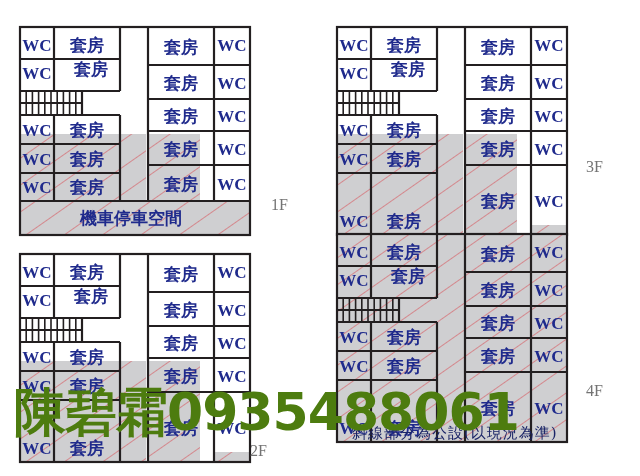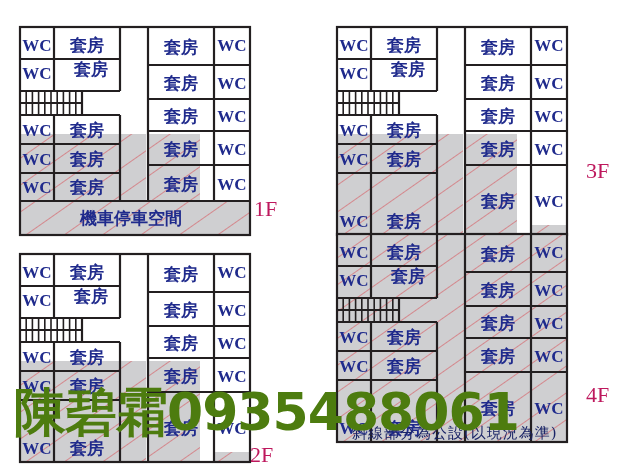--- a/index.html
+++ b/index.html
@@ -5,21 +5,21 @@
   html, body { margin: 0; padding: 0; }
   body {
     width: 640px; height: 476px; background: #ffffff; position: relative; overflow: hidden;
     font-family: "DejaVu Serif", "Liberation Serif", serif;
   }
   .plan { position: absolute; font-weight: bold; }
   .plan svg { display: block; }
   .cell-text { font-family: "Liberation Serif", "DejaVu Serif", serif; fill: #1f2a8c; }
   .floor-label {
     position: absolute; font-family: "Liberation Serif", "DejaVu Serif", serif;
-    font-size: 22px; color: #be185d;
+    font-size: 16px; color: #737373;
   }
   .legend-note {
     position: absolute; left: 352px; top: 424px;
     font-family: "DejaVu Serif", "Liberation Serif", serif;
     font-size: 15px; color: #1a2466; letter-spacing: 1px;
   }
   .watermark {
     position: absolute; left: 14px; top: 386px;
     font-family: "DejaVu Sans", "Liberation Sans", sans-serif; font-weight: bold;
     font-size: 52px; color: #4d7c0f; letter-spacing: -1px; white-space: nowrap;
@@ -86,21 +86,21 @@
       <text x="214" y="64" font-size="17" text-anchor="middle" class="cell-text">WC</text>
       <text x="163" y="97" font-size="17" text-anchor="middle" class="cell-text">套房</text>
       <text x="214" y="97" font-size="17" text-anchor="middle" class="cell-text">WC</text>
       <text x="163" y="130" font-size="17" text-anchor="middle" class="cell-text">套房</text>
       <text x="214" y="130" font-size="17" text-anchor="middle" class="cell-text">WC</text>
       <text x="163" y="165" font-size="17" text-anchor="middle" class="cell-text">套房</text>
       <text x="214" y="165" font-size="17" text-anchor="middle" class="cell-text">WC</text>
       <text x="113" y="199" font-size="17" text-anchor="middle" class="cell-text">機車停車空間</text>
     </svg>
 </div>
-<div class="floor-label" style="left:254px; top:196px;">1F</div>
+<div class="floor-label" style="left:271px; top:196px;">1F</div>
 
 <div class="plan" style="left:335px; top:25px;">
   <svg id="plan3" width="234" height="212" viewBox="0 0 234 212">
       <defs>
         <pattern id="plan3-h" width="22" height="22" patternUnits="userSpaceOnUse" patternTransform="rotate(-35)">
           <rect x="0" y="0" width="22" height="22" fill="#cfcfd1"></rect>
           <line x1="0" y1="0" x2="22" y2="0" stroke="#d9303a" stroke-width="0.9"></line>
         </pattern>
       </defs>
       <rect x="2" y="109" width="126" height="101" fill="url(#plan3-h)"></rect>

